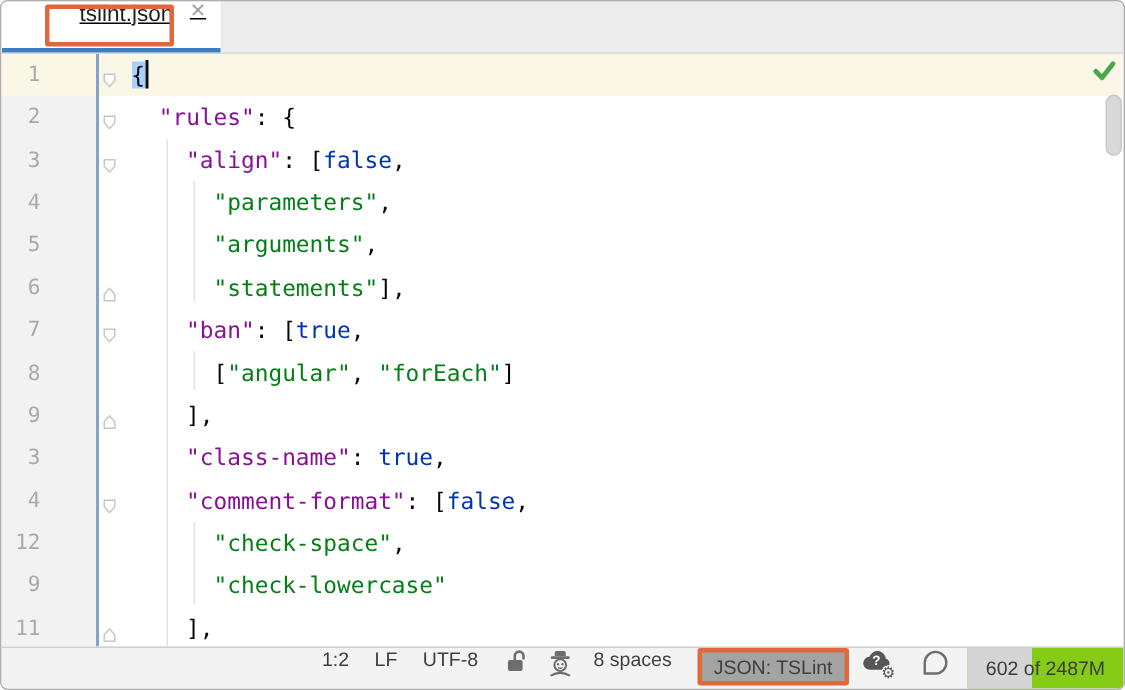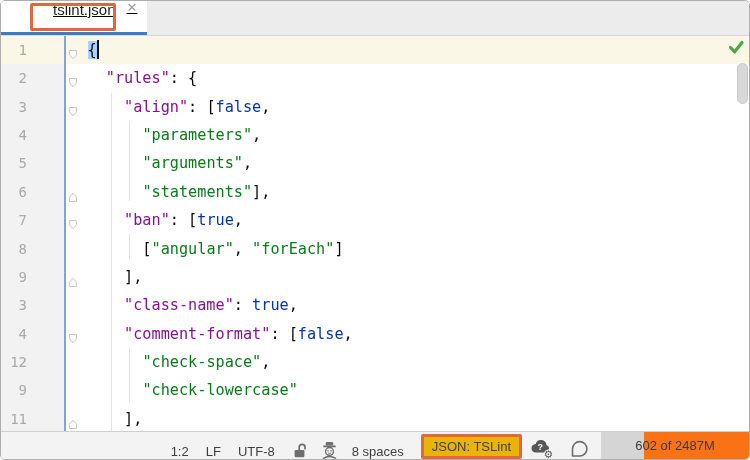--- a/index.html
+++ b/index.html
@@ -55,30 +55,30 @@
   .indent-guide { position:absolute; width:1px; background:#e2e2e2; z-index:2; }
   .inspect-check { position:absolute; top:3px; right:4px; z-index:4; }
   .scroll-thumb {
     position:absolute; right:1.5px; top:27px; width:11px; height:41px;
     background:#d8d8d8; border:1px solid #c9c9c9; border-radius:6px; z-index:4;
   }
   
   .statusbar {
     position:absolute; left:0; right:0; bottom:0; height:28px;
     background:#f3f3f3; border-top:1px solid #cfcfcf;
-    display:flex; align-items:flex-end; font-size:13px; color:#3f3f3f;
+    display:flex; align-items:flex-start; font-size:13px; color:#3f3f3f;
   }
   .sb-spacer { flex:1; }
   .sb-item { margin-right:17px; cursor:pointer; white-space:nowrap; }
   .sb-icon { margin-right:13px; display:flex; align-items:center; cursor:pointer; }
   .annot-ft {
     border:3px solid var(--annotation); border-radius:2px; padding:2px 8px;
-    margin-right:8px; background:#eab308;
-  }
-  .memory { position:relative; width:148px; height:100%; background:#f97316; cursor:pointer; }
+    margin-right:8px; background:#a3a3a3;
+  }
+  .memory { position:relative; width:104px; height:100%; background:#84cc16; cursor:pointer; }
   .memory-used { position:absolute; left:0; top:0; bottom:0; width:43px; background:#d5d5d5; }
   .memory-text {
     position:absolute; inset:0; display:flex; align-items:center; justify-content:center;
     color:#3c3c3c; white-space:nowrap;
   }
 </style>
 </head>
 <body>
 
 <div class="window">

